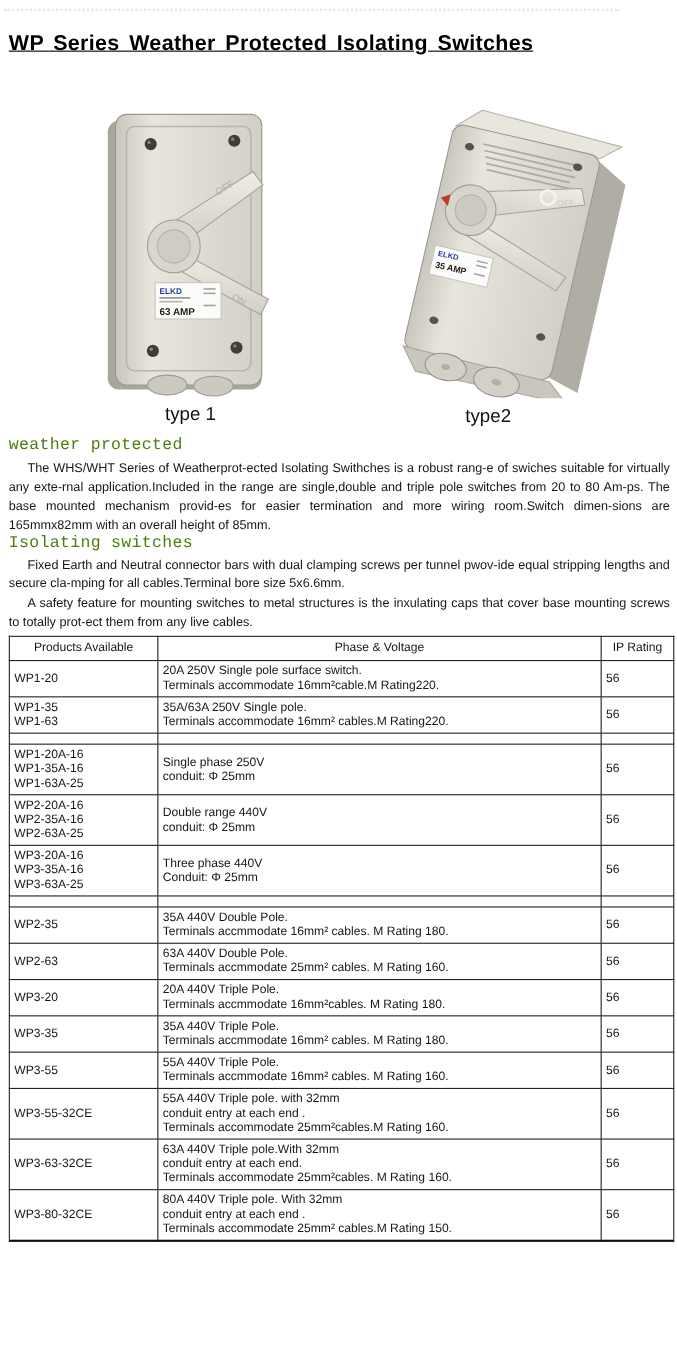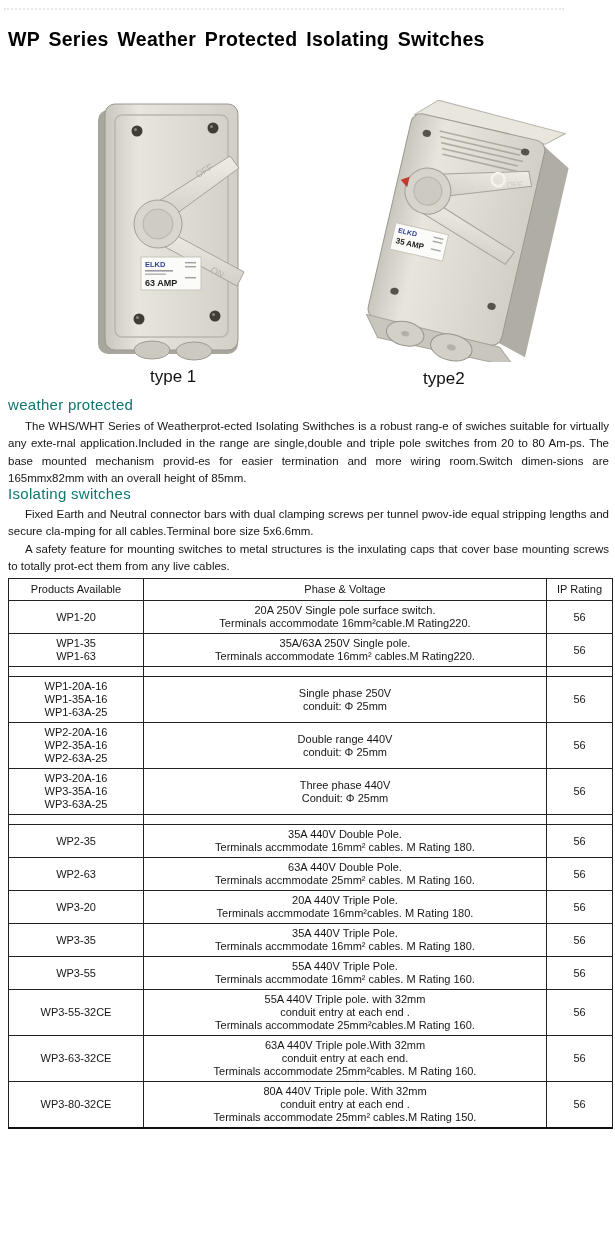--- a/index.html
+++ b/index.html
@@ -6,45 +6,45 @@
   body{
     width:615px;height:1247px;position:relative;background:#ffffff;
     font-family:"Liberation Sans", sans-serif;color:#1a1a1a;overflow:hidden;
   }
   .scan-rule{
     position:absolute;top:8px;left:4px;width:560px;height:0;
     border-top:2px dotted #e6e6e6;
   }
   .title{
     position:absolute;left:8px;top:28px;font-size:19.5px;font-weight:bold;
-    letter-spacing:.3px;word-spacing:3px;color:#000;
+    letter-spacing:.3px;word-spacing:3px;color:#000;text-decoration:underline;
   }
   .fig{position:absolute;}
   .fig1{left:92px;top:100px;}
   .fig2{left:338px;top:100px;}
   .caption{position:absolute;font-size:17px;color:#111;}
   .cap1{left:150px;top:367px;}
   .cap2{left:423px;top:369px;}
   .sec-heading{
     position:absolute;left:8px;font-size:15px;font-weight:normal;
-    letter-spacing:.3px;color:#0f766e;
+    letter-spacing:.3px;color:#4d7c0f;font-family:Liberation Mono, monospace;
   }
   .h-weather{top:396px;}
   .h-isolating{top:485px;}
   .para{
     position:absolute;left:8px;width:601px;font-size:11.5px;line-height:17.3px;
     text-align:justify;text-indent:17px;color:#161616;
   }
   .p1{top:418px;}
   .p2{top:506px;}
   .p3{top:541px;}
   table.spec{
     position:absolute;left:8px;top:578px;width:604px;
     border-collapse:collapse;table-layout:fixed;
-    font-size:11px;line-height:13px;text-align:center;color:#161616;
+    font-size:11px;line-height:13px;color:#161616;
     border:1px solid #222;border-bottom:2px solid #111;
   }
   table.spec th, table.spec td{
     border:1px solid #222;font-weight:normal;padding:3px 4px;
     white-space:pre-line;vertical-align:middle;
   }
   table.spec th{height:15px;}
   col.c1{width:135px;} col.c2{width:403px;} col.c3{width:66px;}
   tr.spacer td{padding:0;height:9px;}
   svg text{font-family:"Liberation Sans", sans-serif;}

